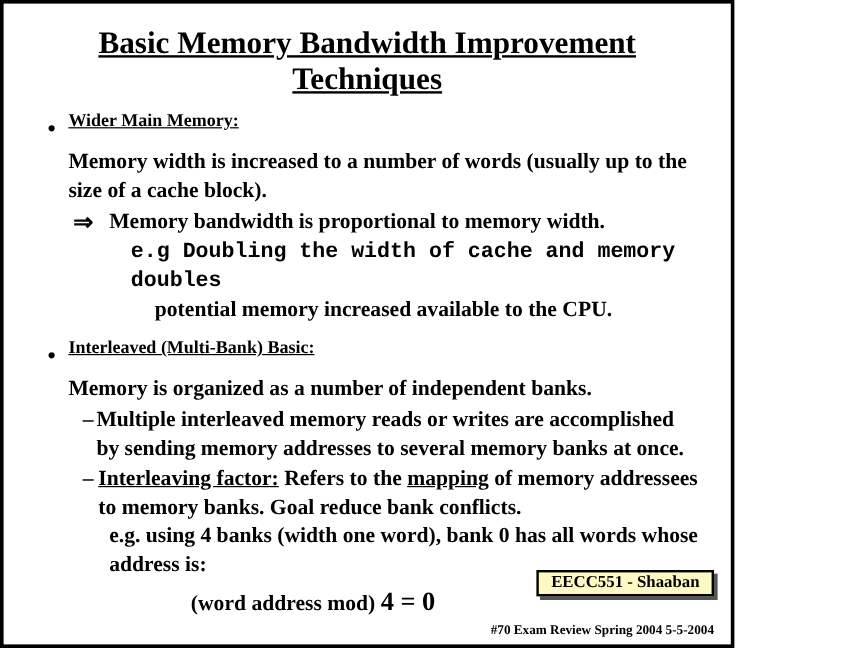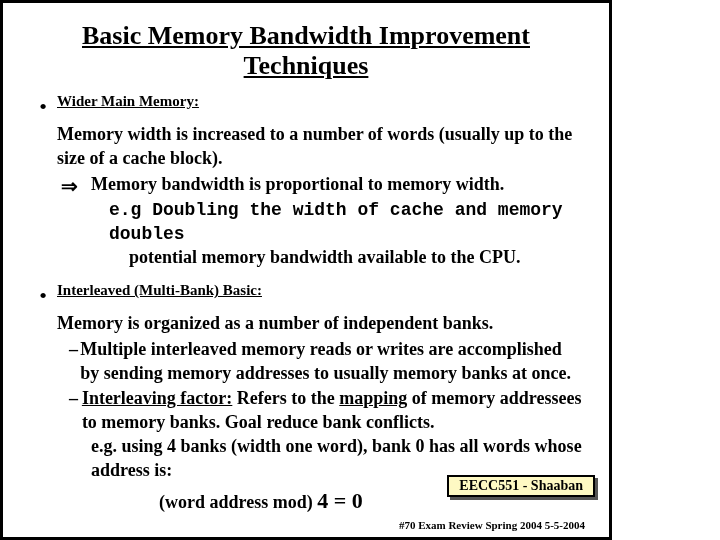--- a/index.html
+++ b/index.html
@@ -89,21 +89,21 @@
     bottom: 40px;
     border: 2px solid #000;
     box-shadow: 3px 3px 0 #555;
     background: #fef9c3;
     padding: 1px 10px;
     font-size: 14px;
     font-weight: bold;
   }
   .footer-small {
     position: absolute;
-    right: 24px;
+    right: 14px;
     bottom: 6px;
     font-size: 11px;
     font-weight: bold;
   }
   .sec2 { margin-top: 12px; }
 </style>
 </head>
 <body>
 
 <div class="slide">
@@ -114,32 +114,32 @@
     <div class="dot">•</div>
     <div class="bhead">Wider Main Memory:</div>
   </div>
   <div class="body">
     <div>Memory width is increased to a number of words  (usually up to the size of a cache block).</div>
     <div class="arrow-line">
       <div class="arrow">⇒</div>
       <div>Memory bandwidth is proportional to memory width.</div>
     </div>
     <div class="sub">e.g  Doubling the width of cache and memory doubles</div>
-    <div class="sub2">potential memory bandwidth available to the CPU.</div>
+    <div class="sub2">potential memory increased available to the CPU.</div>
   </div>
 
   <div class="bullet sec2">
     <div class="dot">•</div>
     <div class="bhead">Interleaved (Multi-Bank) Basic:</div>
   </div>
   <div class="body">
     <div>Memory is organized as a number of independent banks.</div>
     <div class="dash-line">
       <div class="dash">–</div>
-      <div>Multiple  interleaved memory reads or writes are accomplished by sending memory addresses to usually memory banks at once.</div>
+      <div>Multiple  interleaved memory reads or writes are accomplished by sending memory addresses to several memory banks at once.</div>
     </div>
     <div class="dash-line">
       <div class="dash">–</div>
       <div>
         <span class="u">Interleaving factor:</span><span>  Refers to the </span><span class="u">mapping</span><span> of memory addressees to memory banks.   Goal reduce bank conflicts.</span>
       </div>
     </div>
     <div style="margin-left:34px;"> e.g.  using 4 banks (width one word), bank 0 has all words whose address is:</div>
   </div>
 

